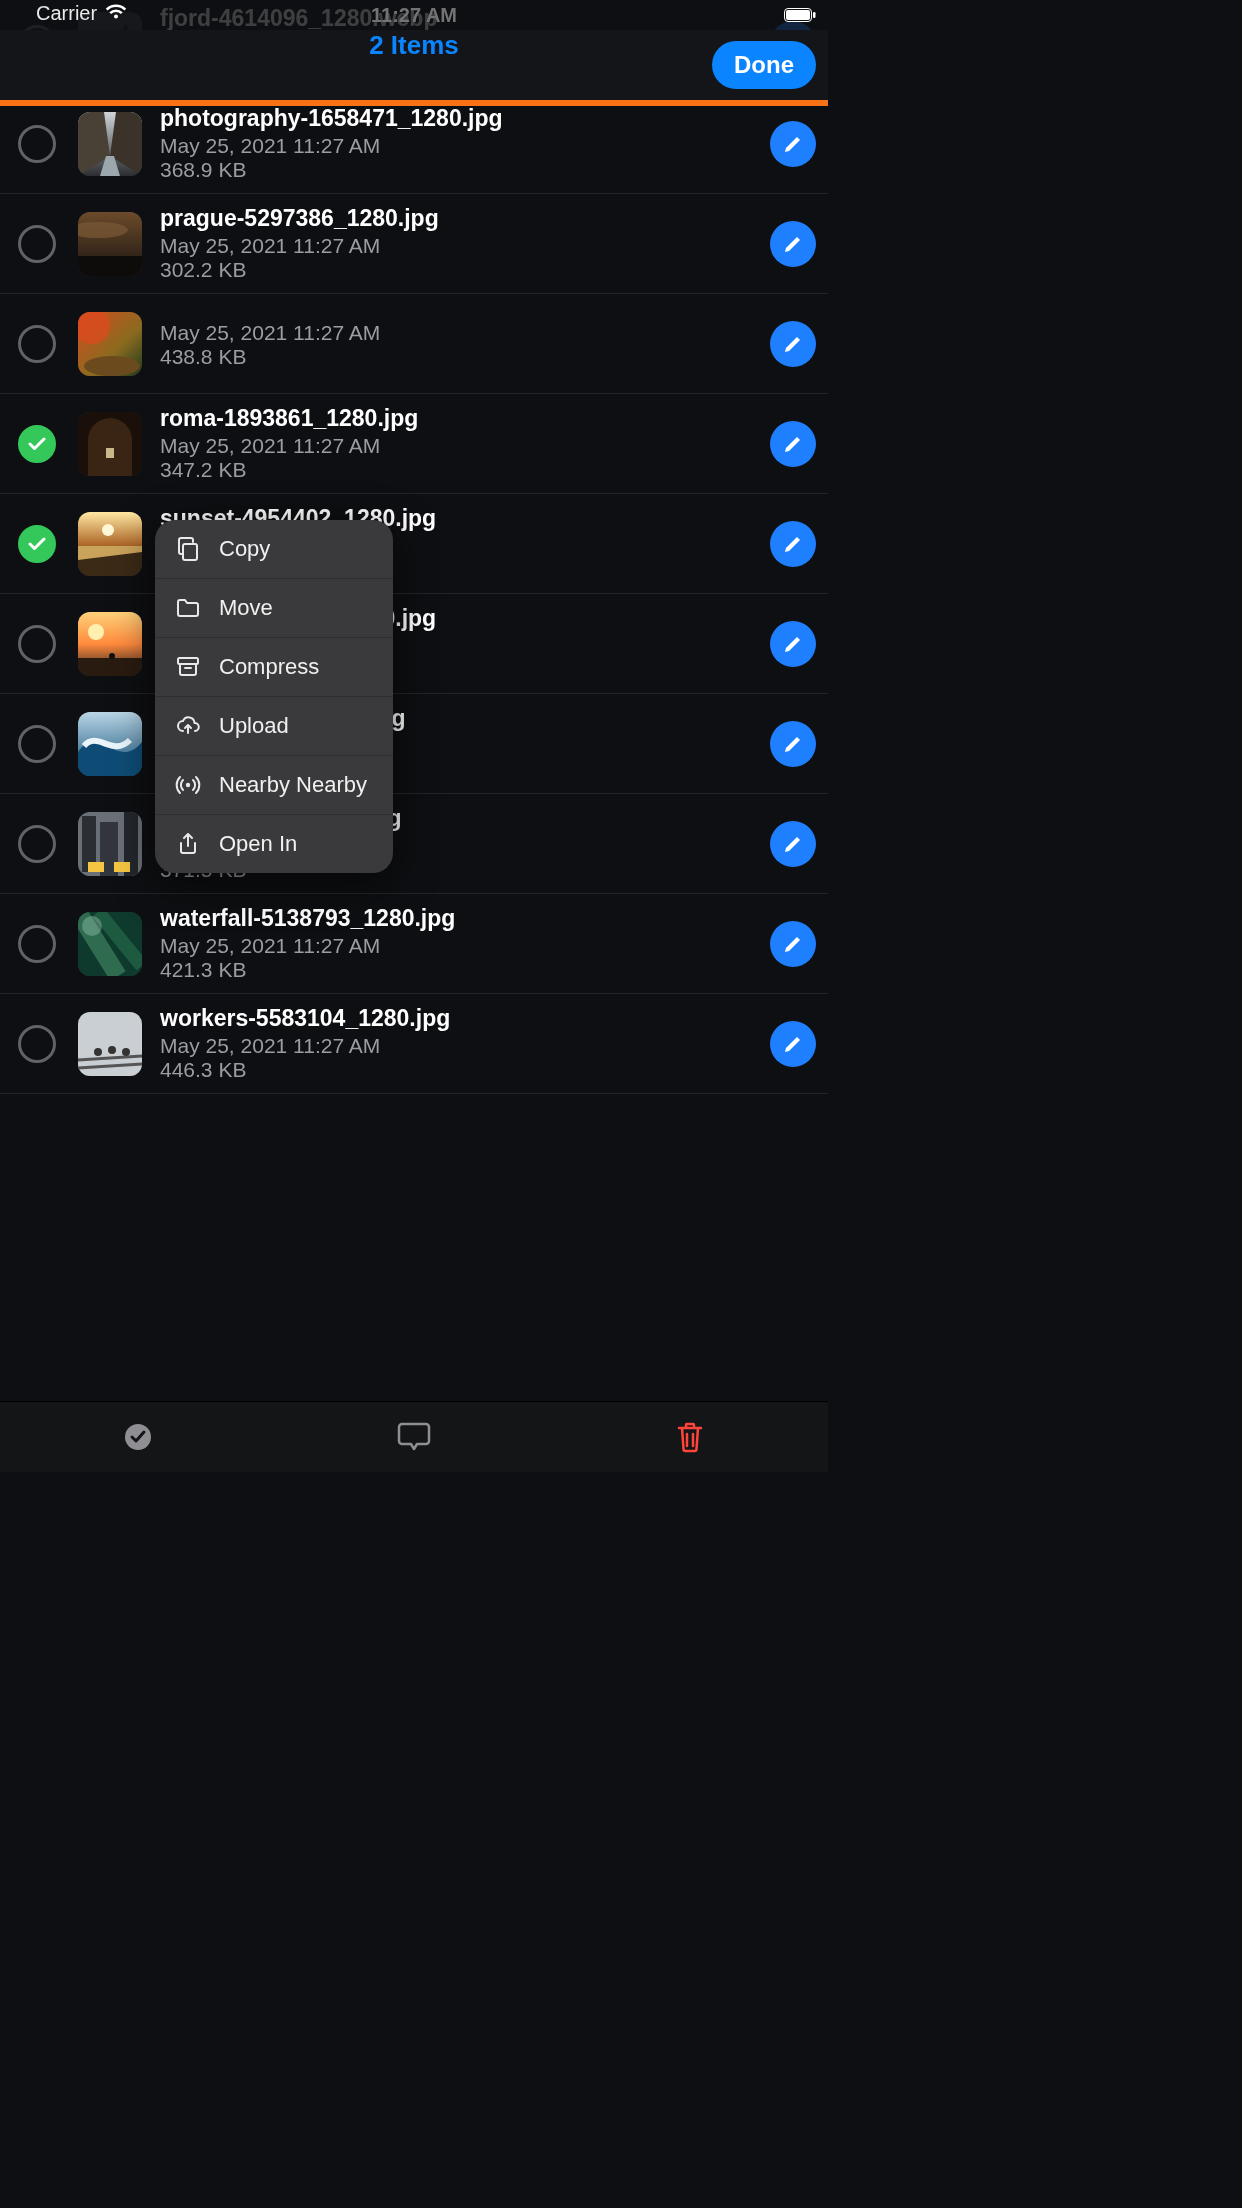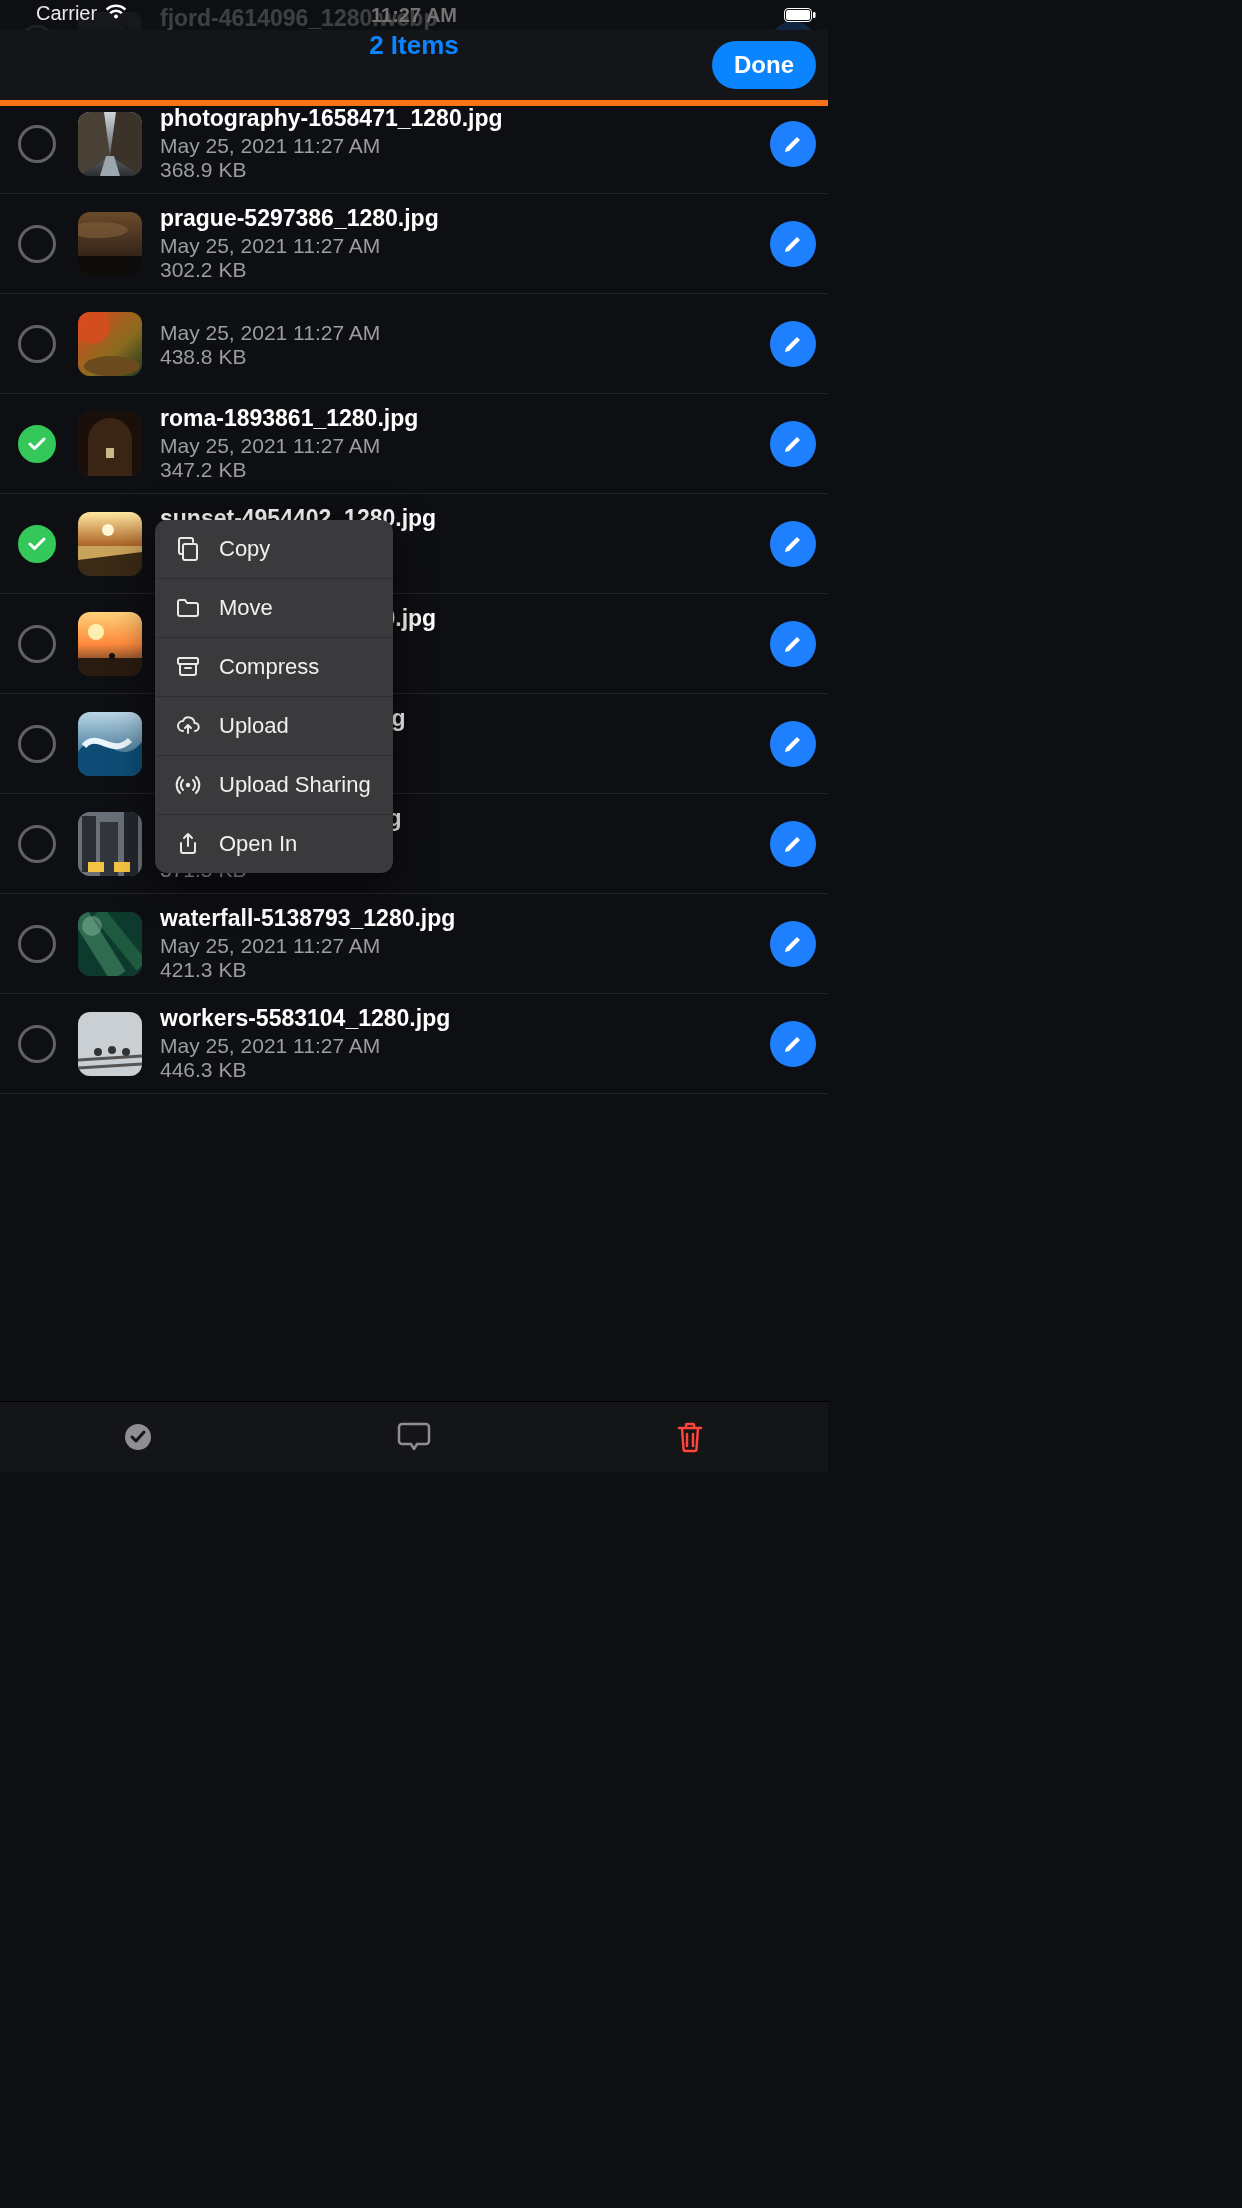--- a/index.html
+++ b/index.html
@@ -40,21 +40,21 @@
   .fdate{font-size:21px;color:var(--muted);margin-top:2px;}
   .fsize{font-size:21px;color:var(--muted);}
   .edit{width:46px;height:46px;border-radius:50%;background:var(--blue2);flex:0 0 46px;margin-left:10px;display:flex;align-items:center;justify-content:center;}
   
   .topdark{position:absolute;left:0;right:0;top:0;height:100px;background:rgba(14,15,18,0.78);pointer-events:none;}
   .header-stack{position:absolute;left:0;right:0;top:0;}
   
   .toolbar{position:absolute;left:0;right:0;bottom:0;height:70px;background:#141517;display:flex;align-items:center;justify-content:space-around;border-top:1px solid #000;}
   .tool{width:60px;height:50px;display:flex;align-items:center;justify-content:center;}
   
-  .menu{position:absolute;left:155px;top:520px;width:238px;background:var(--menu);border-radius:12px;overflow:hidden;box-shadow:0 10px 40px rgba(0,0,0,0.6);}
+  .menu{position:absolute;left:155px;top:520px;width:238px;background:var(--menu);border-radius:20px;overflow:hidden;box-shadow:0 10px 40px rgba(0,0,0,0.6);}
   .menu-item{display:flex;align-items:center;gap:18px;padding:16px 20px;border-bottom:1px solid #2e2e30;}
   .menu-item:last-child{border-bottom:none;}
   .menu-item .mi-icon{width:26px;height:26px;flex:0 0 26px;display:flex;align-items:center;justify-content:center;}
   .menu-item .mi-label{font-size:22px;color:#f0f0f0;}
   
   .scroller{position:absolute;left:0;right:0;top:0;bottom:70px;padding-top:6px;}
   .row.first{opacity:.9;}
 </style>
 </head>
 <body>
@@ -370,21 +370,21 @@
         <span class="mi-label">Upload</span>
       </div>
       <div class="menu-item">
         <span class="mi-icon">
           <svg viewBox="0 0 26 26">
             <circle cx="13" cy="13" r="2.2" fill="#e9e9ea"></circle>
             <path d="M8 8a7 7 0 000 10M18 8a7 7 0 010 10" stroke="#e9e9ea" stroke-width="2" fill="none" stroke-linecap="round" stroke-linejoin="round"></path>
             <path d="M5 5a11.3 11.3 0 000 16M21 5a11.3 11.3 0 010 16" stroke="#e9e9ea" stroke-width="2" fill="none" stroke-linecap="round" stroke-linejoin="round"></path>
           </svg>
         </span>
-        <span class="mi-label">Upload Sharing</span>
+        <span class="mi-label">Nearby Nearby</span>
       </div>
       <div class="menu-item">
         <span class="mi-icon">
           <svg viewBox="0 0 26 26">
             <path d="M13 3v12M9 7l4-4 4 4" stroke="#e9e9ea" stroke-width="2" fill="none" stroke-linecap="round" stroke-linejoin="round"></path>
             <path d="M6 12v8a2 2 0 002 2h10a2 2 0 002-2v-8" stroke="#e9e9ea" stroke-width="2" fill="none" stroke-linecap="round" stroke-linejoin="round"></path>
           </svg>
         </span>
         <span class="mi-label">Open In</span>
       </div>

